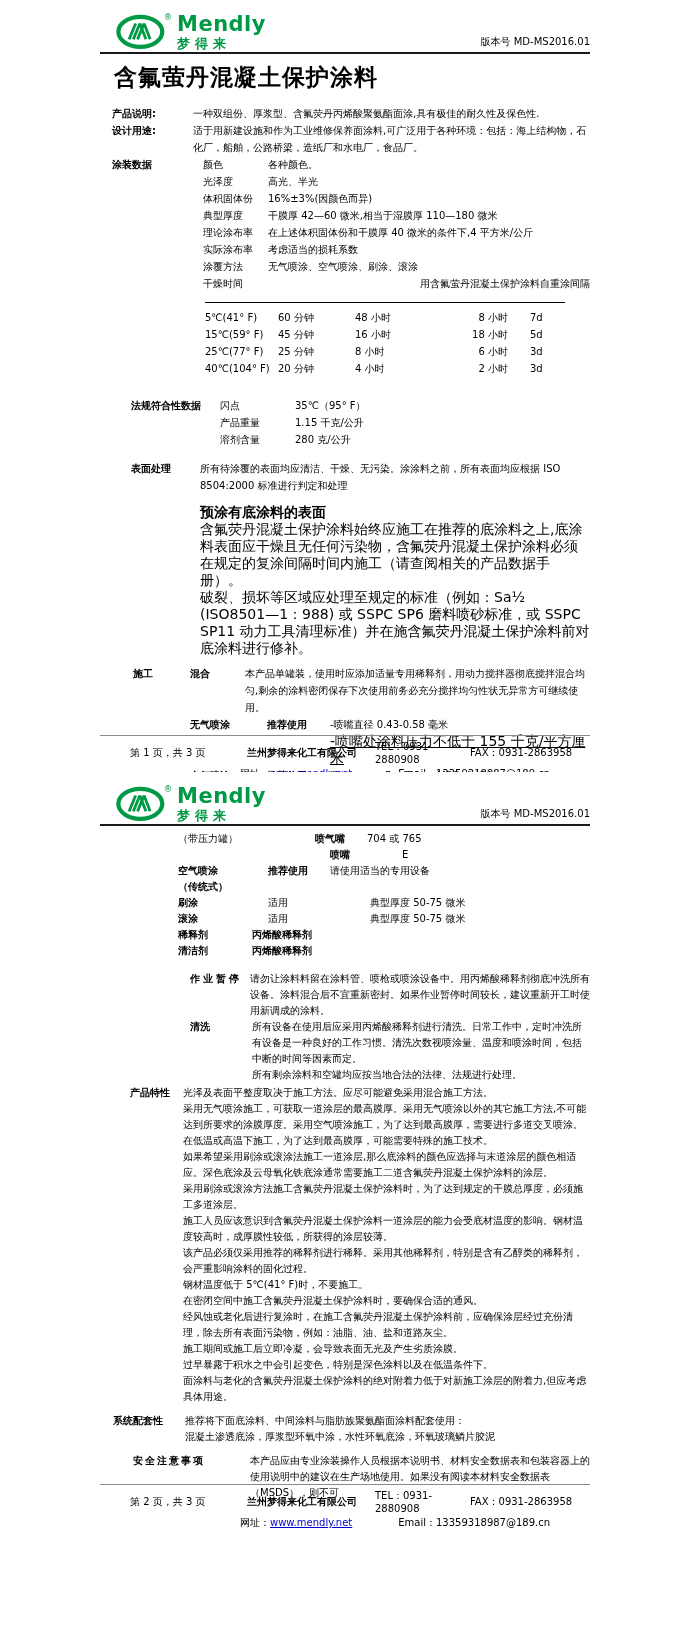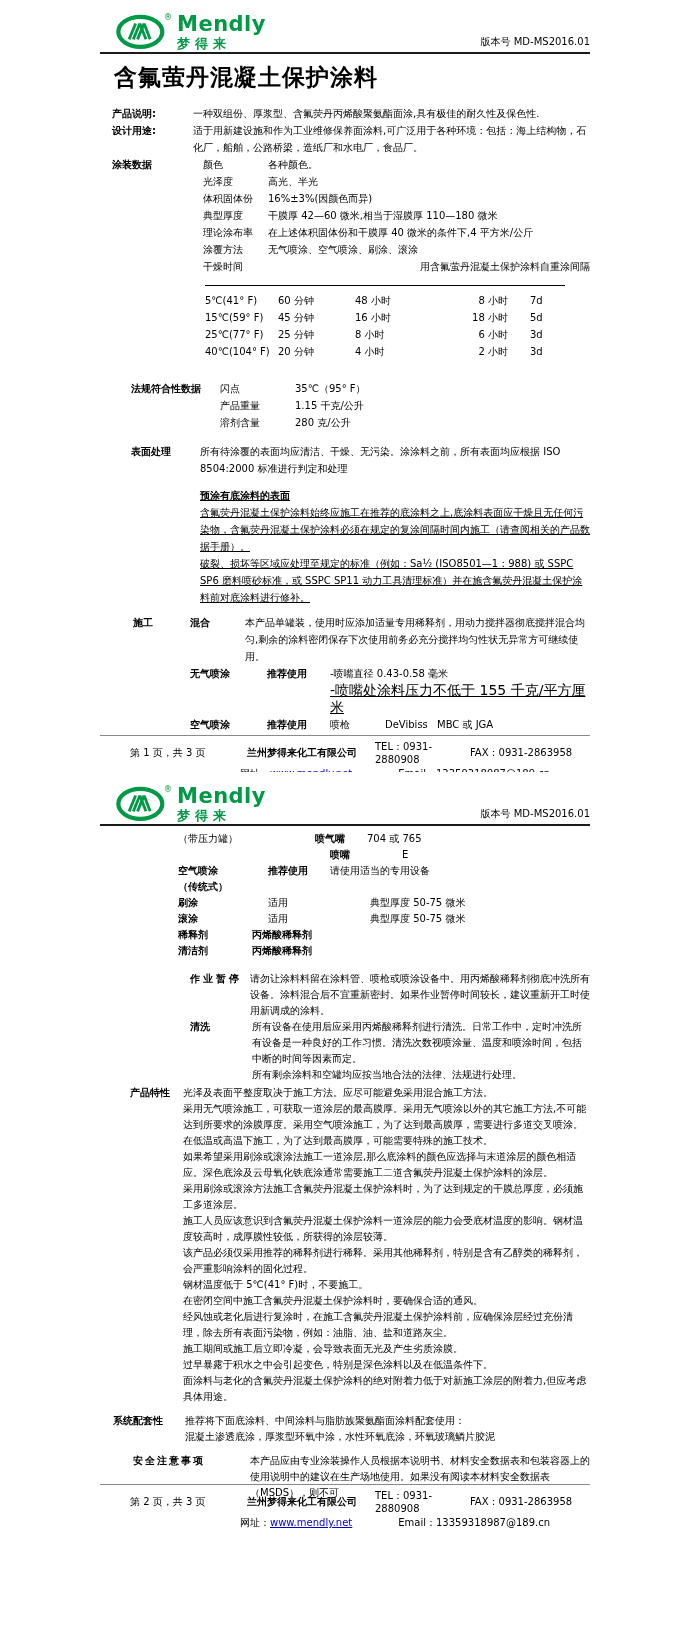--- a/index.html
+++ b/index.html
@@ -36,21 +36,21 @@
   .dc1{width:73px;} .dc2{width:77px;} .dc3{width:95px;} .dc4{width:58px;text-align:right;} .dc5{width:35px;margin-left:22px;}
   .dt-rule { border-top:1.5px solid #000; margin-top:2px; }
   .dt-body { margin-top:6px; }
 
   
   .lB { flex:none; width:120px; padding-left:31px; box-sizing:border-box; font-weight:bold; }
   .subB { flex:none; width:75px; }
 
   
   .lC { flex:none; width:100px; padding-left:31px; box-sizing:border-box; font-weight:bold; }
-  .pC { margin-left:100px; font-size:10px; line-height:17px;text-decoration:underline; }
+  .pC { margin-left:100px; font-size:14px; line-height:17px; }
 
   
   .appL { flex:none; width:90px; padding-left:33px; box-sizing:border-box; font-weight:bold; }
   .appM { flex:none; width:55px; font-weight:bold; }
   .appS { flex:none; width:77px; font-weight:bold; }
   .appR { flex:none; width:63px; font-weight:bold; }
   .appV { flex:1; }
   .ind230 { margin-left:230px; font-size:14px; line-height:17px;text-decoration:underline; }
   .g1 { display:inline-block; width:55px; }
   .g2 { display:inline-block; width:52px; }
@@ -143,20 +143,25 @@
       </div>
     <div class="row">
         <div class="lA"></div>
         <div class="sub">典型厚度</div>
         <div class="val">干膜厚 42—60 微米,相当于湿膜厚 110—180 微米</div>
       </div>
     <div class="row">
         <div class="lA"></div>
         <div class="sub">理论涂布率</div>
         <div class="val">在上述体积固体份和干膜厚 40 微米的条件下,4 平方米/公斤</div>
+      </div>
+    <div class="row">
+        <div class="lA"></div>
+        <div class="sub">实际涂布率</div>
+        <div class="val">考虑适当的损耗系数</div>
       </div>
     <div class="row">
         <div class="lA"></div>
         <div class="sub">涂覆方法</div>
         <div class="val">无气喷涂、空气喷涂、刷涂、滚涂</div>
       </div>
     <div class="row">
         <div class="lA"></div>
         <div class="sub">干燥时间</div>
         <div class="val-r">用含氟萤丹混凝土保护涂料自重涂间隔</div>

